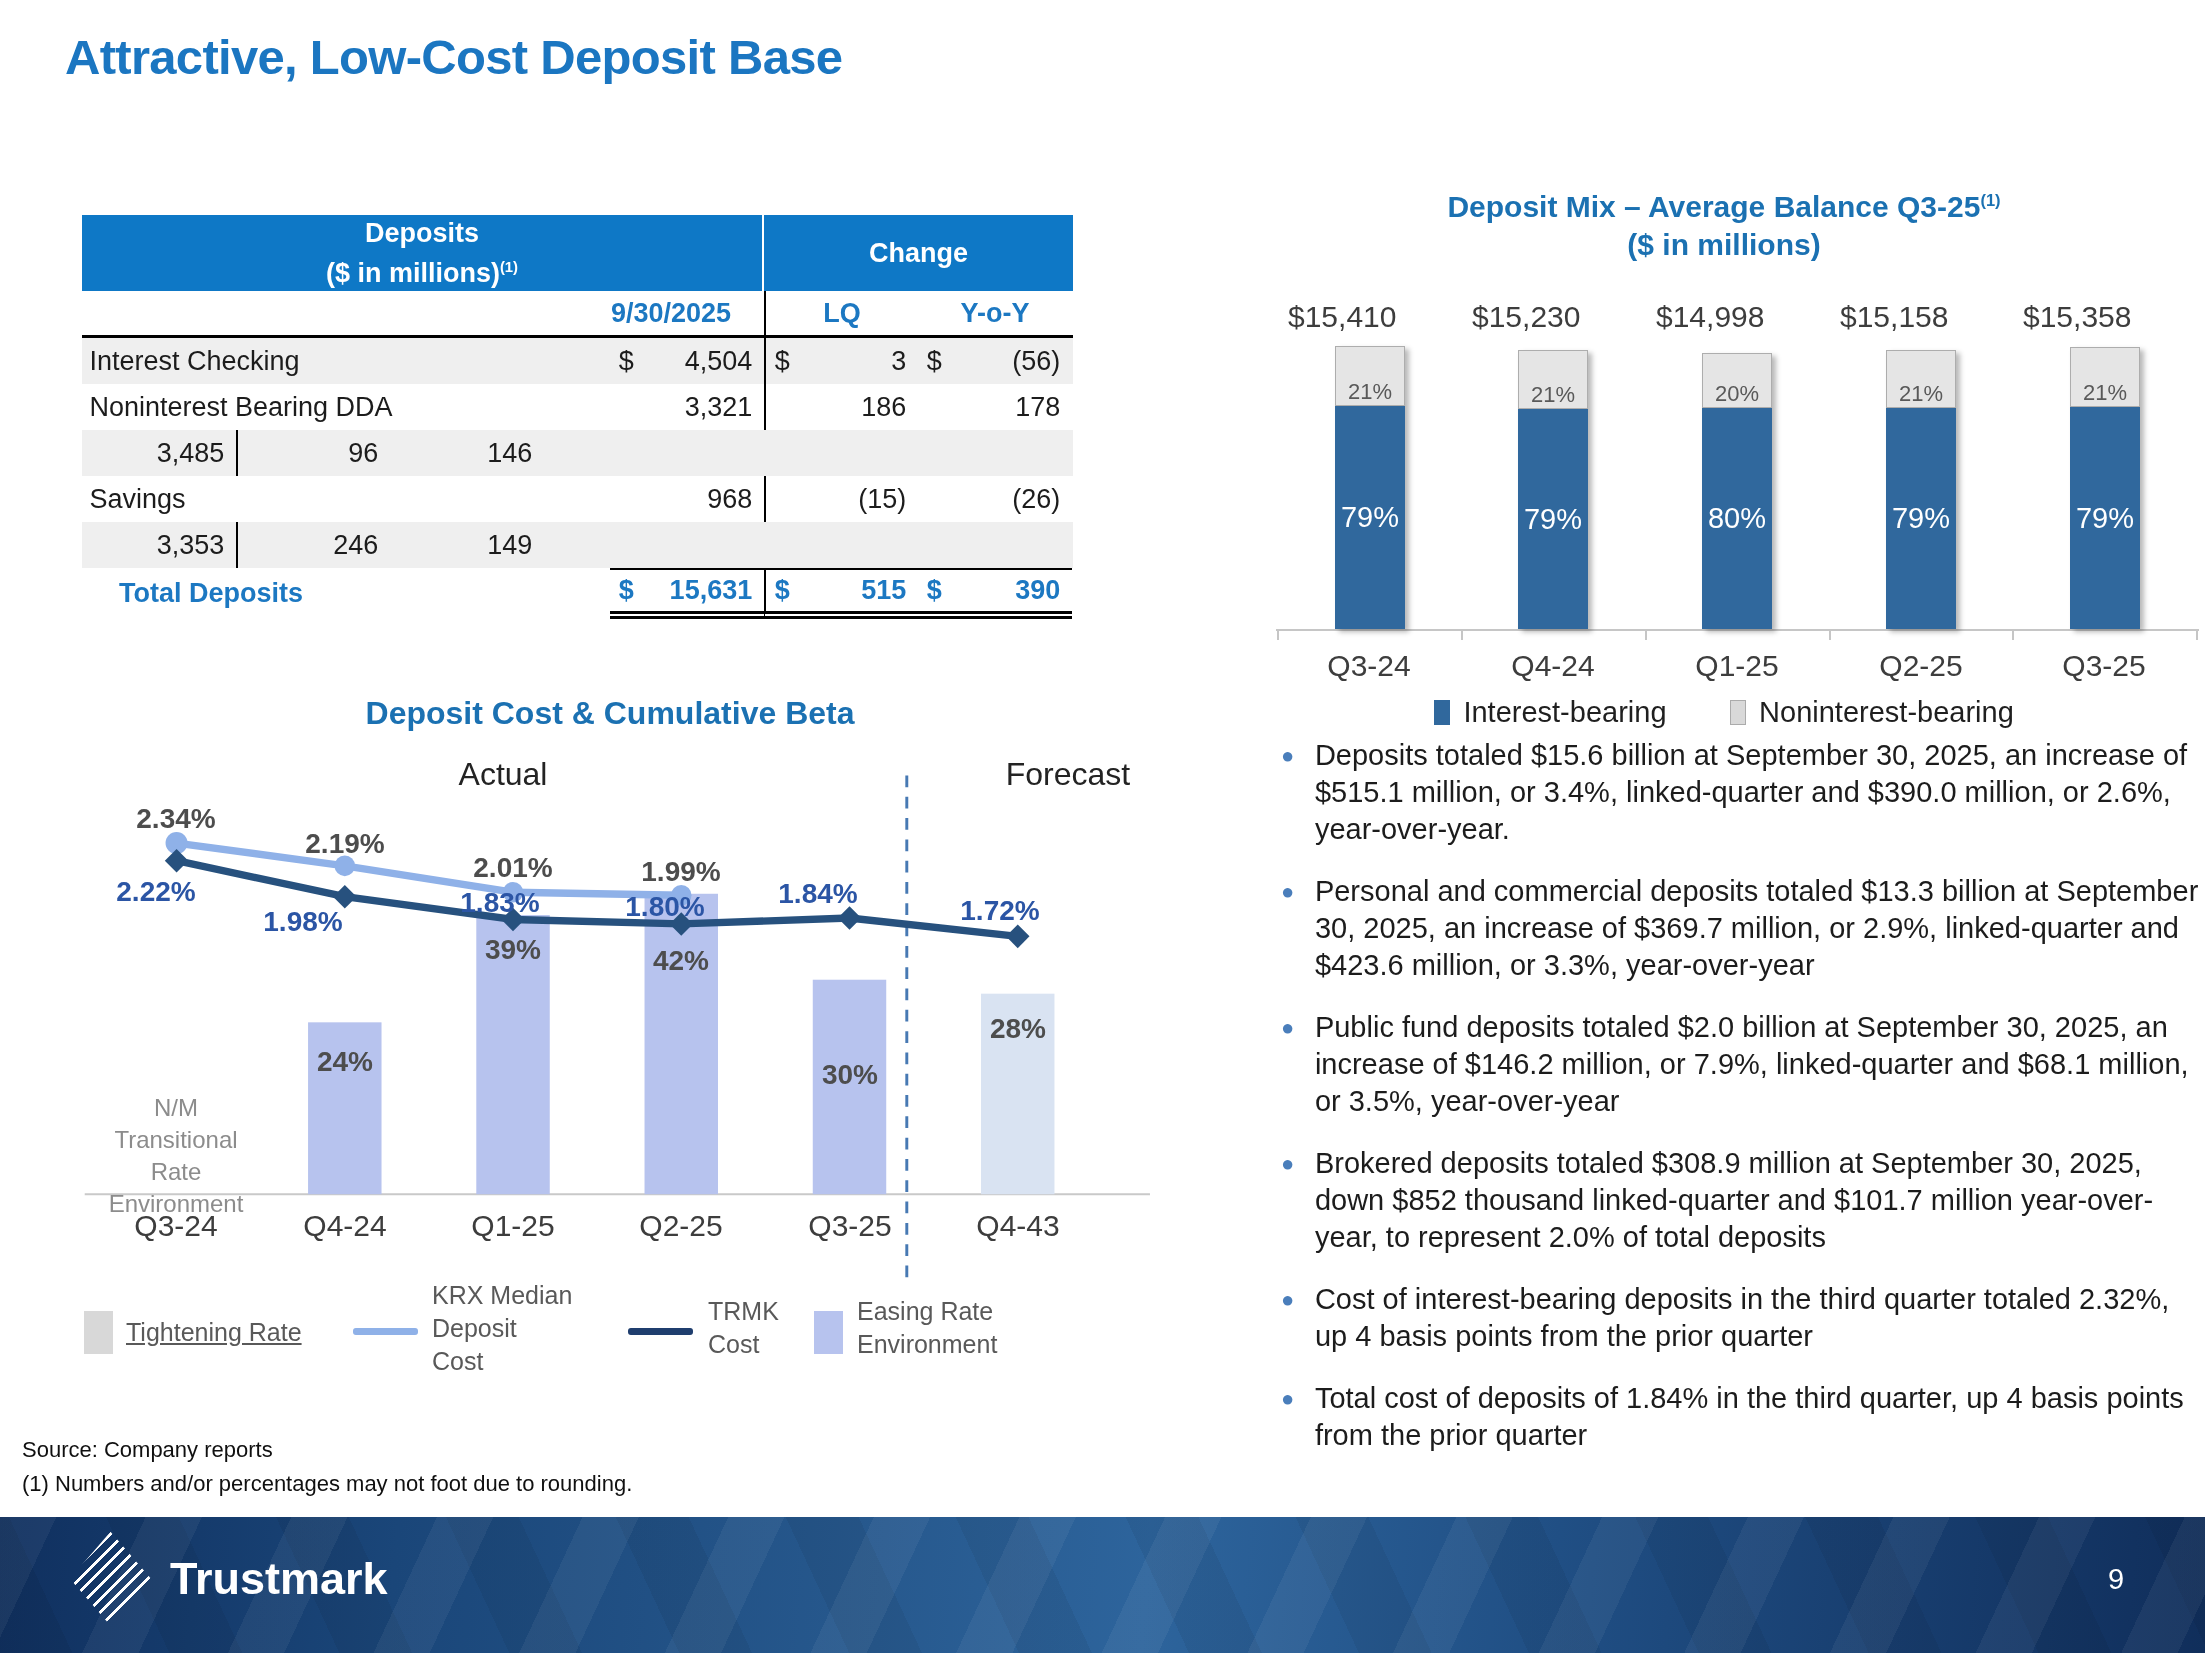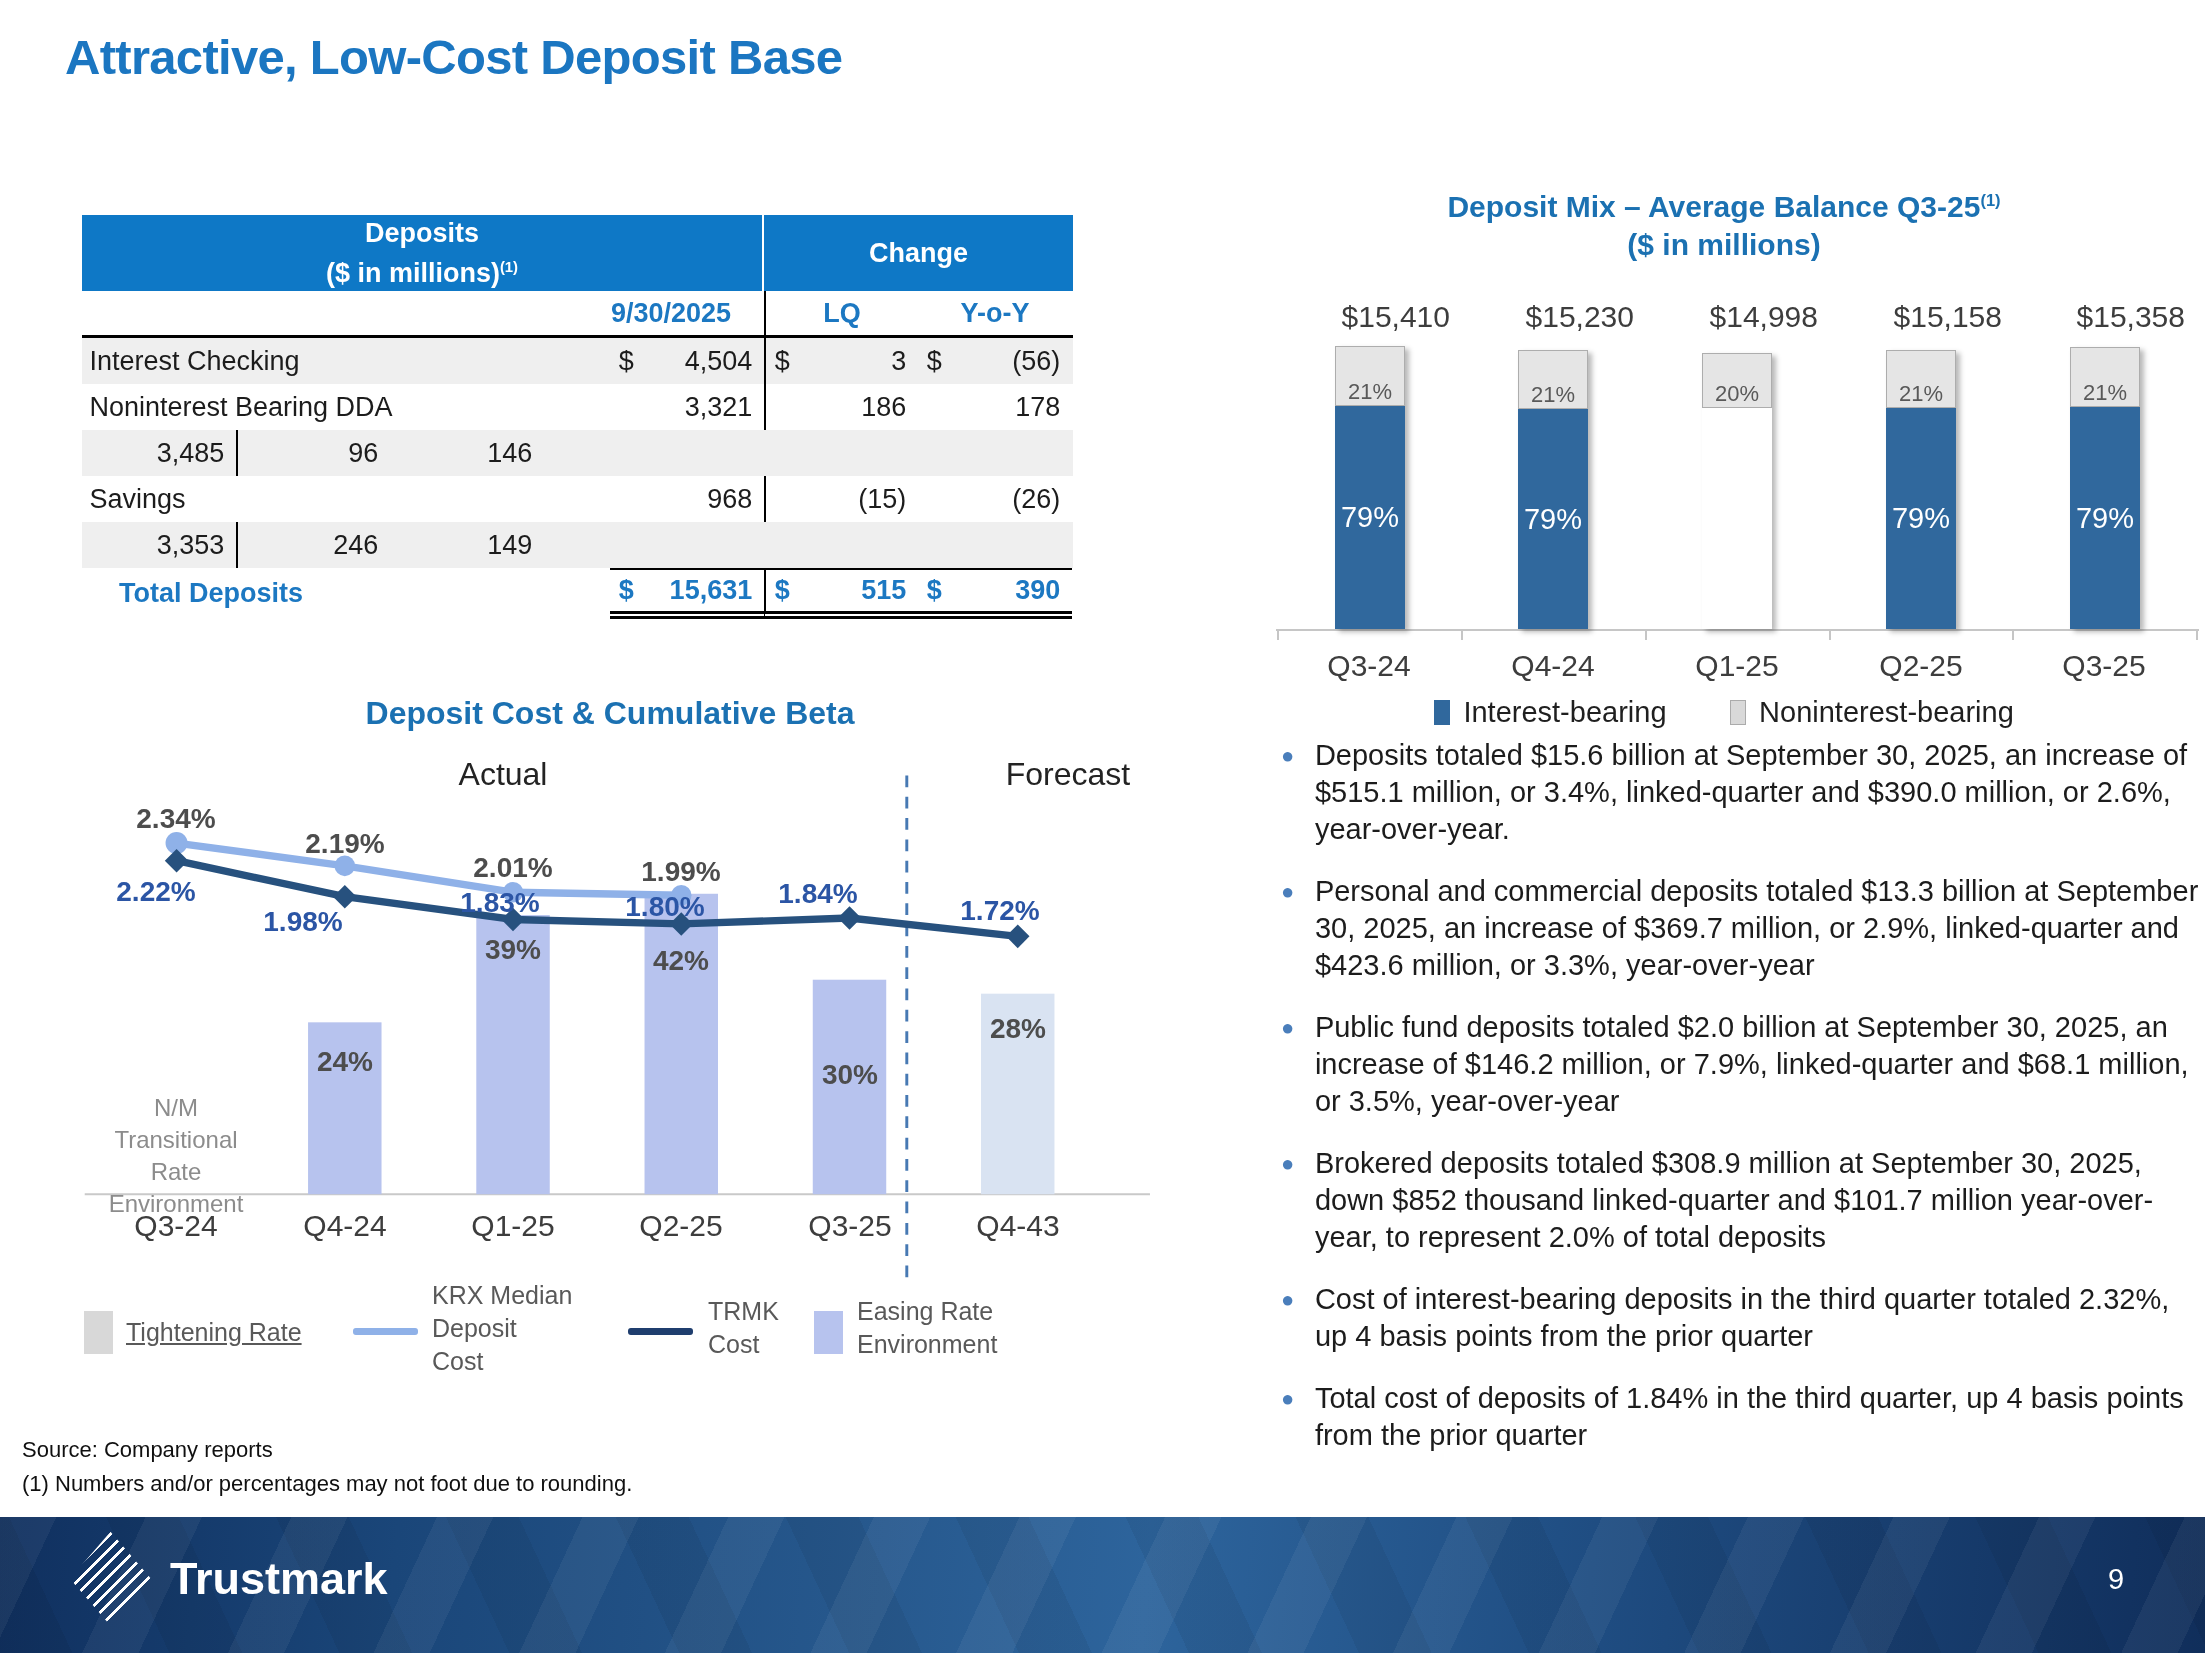--- a/index.html
+++ b/index.html
@@ -30,21 +30,21 @@
          padding:0 11.8px 0 8.8px;box-sizing:border-box;height:100%;}
   .c-lq{border-left:2.2px solid #000;}
   .trow.total{height:51px;font-weight:bold;color:#1C78C2;}
   .trow.total .c-label{padding-left:37px;}
   .trow.total .c-num{border-top:2.9px solid #000;border-bottom:8px double #000;}
 
   
   .mix{left:1250px;top:190px;width:948px;height:573px;}
   .mix-title{width:100%;text-align:center;font-size:30px;font-weight:bold;color:#1B71B2;top:0;}
   .mix-sub{width:100%;text-align:center;font-size:30px;font-weight:bold;color:#1B71B2;top:38px;}
-  .mtotal{width:162px;text-align:right;font-size:30px;color:#3d3d3d;top:110px;}
+  .mtotal{width:162px;text-align:left;font-size:30px;color:#3d3d3d;top:110px;}
   .mbar{width:70px;display:flex;flex-direction:column;box-shadow:4.4px 2.9px 5.1px rgba(0,0,0,0.28);}
   .mseg-gray{background:#e5e5e5;border:1.5px solid #ADADAD;box-sizing:border-box;
              display:flex;align-items:flex-end;justify-content:center;font-size:22px;color:#595959;}
   .mseg-blue{background:#30689D;flex:1;display:flex;align-items:center;justify-content:center;
              font-size:29px;color:#ffffff;}
   .mbase{top:439px;left:26px;width:923px;height:2.2px;background:#C6C6C6;}
   .mtick{top:439px;width:2.2px;height:11px;background:#C6C6C6;}
   .mxlab{width:162px;text-align:center;font-size:30px;color:#3d3d3d;top:459px;}
   .mlegend{top:506px;left:0;width:100%;display:flex;justify-content:center;align-items:center;gap:13.2px;
            font-size:29px;color:#1f1f1f;}
@@ -227,20 +227,23 @@
     <div class="mseg-gray" style="height:59px;">
         <span>21%</span>
       </div>
     <div class="mseg-blue">
         <span>79%</span>
       </div>
   </div>
   <div class="abs mbar" style="left:452px;top:163px;height:276px;">
     <div class="mseg-gray" style="height:55px;">
         <span>20%</span>
+      </div>
+    <div class="mseg-blue">
+        <span>80%</span>
       </div>
   </div>
   <div class="abs mbar" style="left:636px;top:160px;height:279px;">
     <div class="mseg-gray" style="height:58px;">
         <span>21%</span>
       </div>
     <div class="mseg-blue">
         <span>79%</span>
       </div>
   </div>

